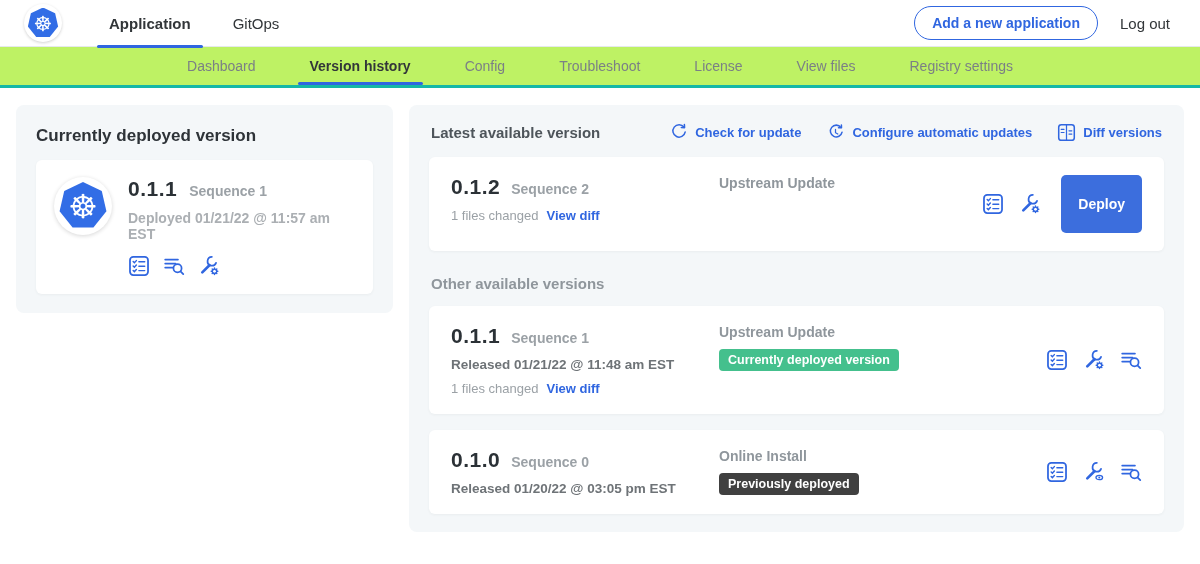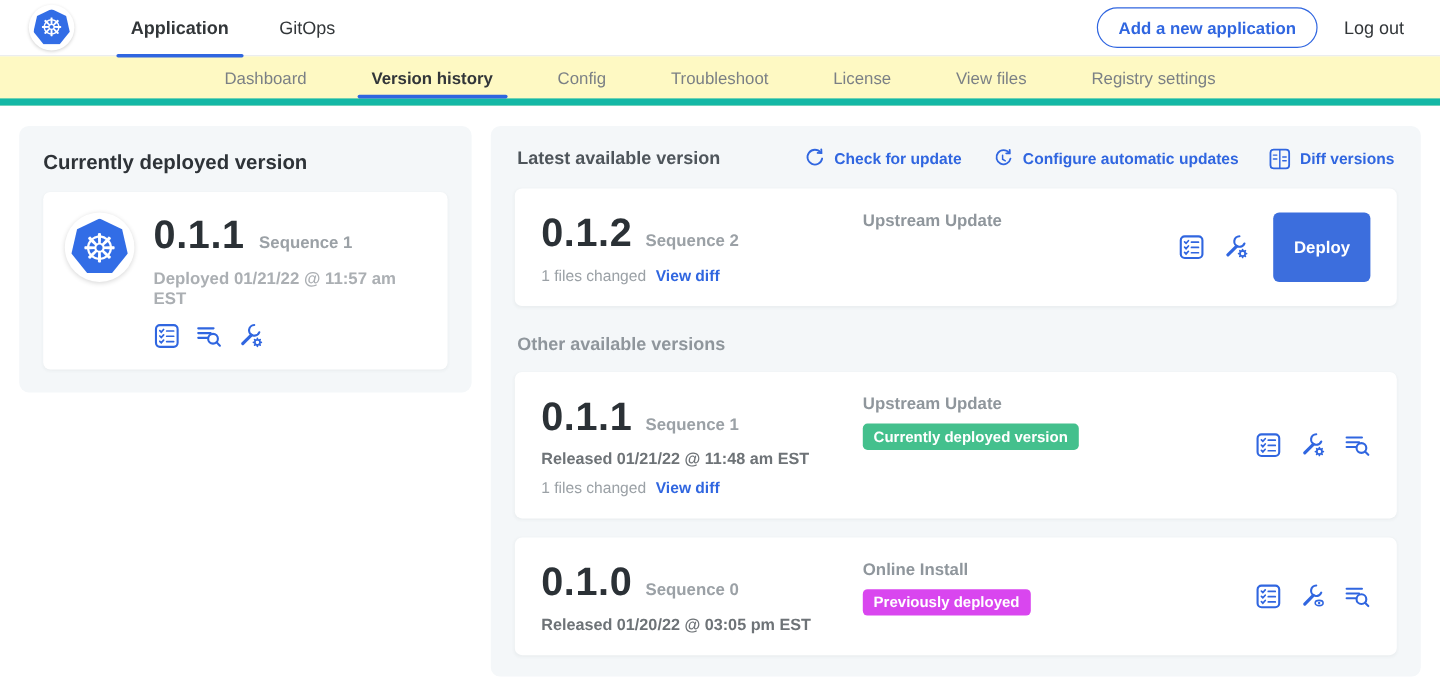--- a/index.html
+++ b/index.html
@@ -22,42 +22,42 @@
   .top-tab.active { font-weight:700; }
   .top-tab.active::after { content:""; position:absolute; left:9px; right:9px; bottom:-1px;
     height:3px; border-radius:2px; background:#3066e0; }
   .top-spacer { flex:1; }
   .add-app-btn { background:#fff; border:1px solid #3066e0; color:#3066e0; font-weight:700;
     font-size:14px; padding:8px 17px; border-radius:18px; cursor:pointer;
     font-family:inherit; }
   .logout { margin-left:22px; margin-right:2px; font-size:15px; color:#323639; cursor:pointer; }
 
   
-  .subnav { height:41px; background:#fef9c3; border-bottom:6px solid #14b8a6;
+  .subnav { height:41px; background:#bef264; border-bottom:3px solid #14b8a6;
     display:flex; justify-content:center; }
   .subnav-item { position:relative; display:flex; align-items:center; padding:0 27px;
     font-size:14px; color:#7b8085; cursor:pointer; }
   .subnav-item.active { color:#323639; font-weight:700; }
   .subnav-item.active::after { content:""; position:absolute; left:15px; right:15px; bottom:0;
     height:3px; border-radius:2px; background:#3066e0; }
 
   
   .content { display:flex; gap:16px; padding:17px 16px; align-items:flex-start; }
   .panel { background:#f4f7f9; border-radius:8px; }
 
   .left-panel { width:377px; padding:17px 20px 19px; flex:0 0 auto; }
   .left-title { font-size:17px; font-weight:700; color:#2e3338; margin:4px 0 14px 0; }
   .deployed-card { background:#fff; border-radius:6px; padding:17px 18px;
     box-shadow:0 1px 3px rgba(40,50,60,.05); display:flex; gap:16px; }
   .dc-logo { width:58px; height:58px; border-radius:50%; background:#fff;
     box-shadow:0 1px 4px rgba(0,0,0,.16); display:flex; align-items:center; justify-content:center; flex:0 0 auto; }
   .dc-logo .heptagon { width:48px; height:48px; }
   .dc-logo .wheel { font-size:33px; }
   .dc-vrow { display:flex; align-items:baseline; gap:12px; }
-  .ver-big { font-size:33px; font-weight:700; color:#2b3136; letter-spacing:.5px; }
+  .ver-big { font-size:21px; font-weight:700; color:#2b3136; letter-spacing:.5px; }
   .seq { font-size:14px; font-weight:600; color:#9ba1a6; }
   .deployed-line { margin-top:9px; font-size:14px; font-weight:600; color:#abafb3; }
   .icons-row { margin-top:13px; display:flex; gap:13px; align-items:center; color:#3066e0; }
 
   .right-panel { flex:1; padding:15px 20px 18px; }
   .rp-header { display:flex; align-items:center; margin:3px 2px 15px 2px; }
   .rp-title { font-size:15px; font-weight:700; color:#4e555b; }
   .rp-actions { margin-left:auto; display:flex; align-items:center; gap:25px; }
   .rp-action { display:flex; align-items:center; gap:7px; color:#3066e0;
     font-size:13px; font-weight:700; cursor:pointer; }
@@ -67,21 +67,21 @@
   .vc-left { width:252px; flex:0 0 auto; }
   .vc-vrow { display:flex; align-items:baseline; gap:11px; }
   .vc-rel { margin-top:9px; font-size:13.5px; font-weight:600; color:#6e7377; }
   .vc-files { margin-top:9px; font-size:13px; color:#9ba1a6; display:flex; gap:8px; }
   .view-diff { color:#3066e0; font-weight:700; cursor:pointer; text-decoration:none; }
   .vc-mid { flex:1; padding-left:16px; }
   .vc-src { font-size:14px; font-weight:700; color:#8f969c; }
   .badge { display:inline-block; margin-top:9px; padding:4px 9px; border-radius:4px;
     color:#fff; font-size:12.5px; font-weight:700; }
   .badge.success { background:#44c08d; }
-  .badge.muted { background:#d946ef; }
+  .badge.muted { background:#404040; }
   .vc-right { display:flex; align-items:center; gap:15px; color:#3066e0; }
   .icon-btn { display:inline-flex; cursor:pointer; color:#3066e0; }
   .btn-primary { background:#3c6edd; color:#fff; border:none; border-radius:5px;
     font-size:14px; font-weight:700; padding:21px 17px; cursor:pointer; margin-left:5px;
     font-family:inherit; }
   .btn-outline { background:#fff; color:#3066e0; border:1px solid #3066e0; border-radius:5px;
     font-size:14px; font-weight:700; padding:9px 13px; cursor:pointer; margin-left:5px;
     font-family:inherit; }
   .other-title { margin:24px 2px 14px 2px; font-size:15px; font-weight:600; color:#8f969c; }
   .card-gap { height:16px; }

